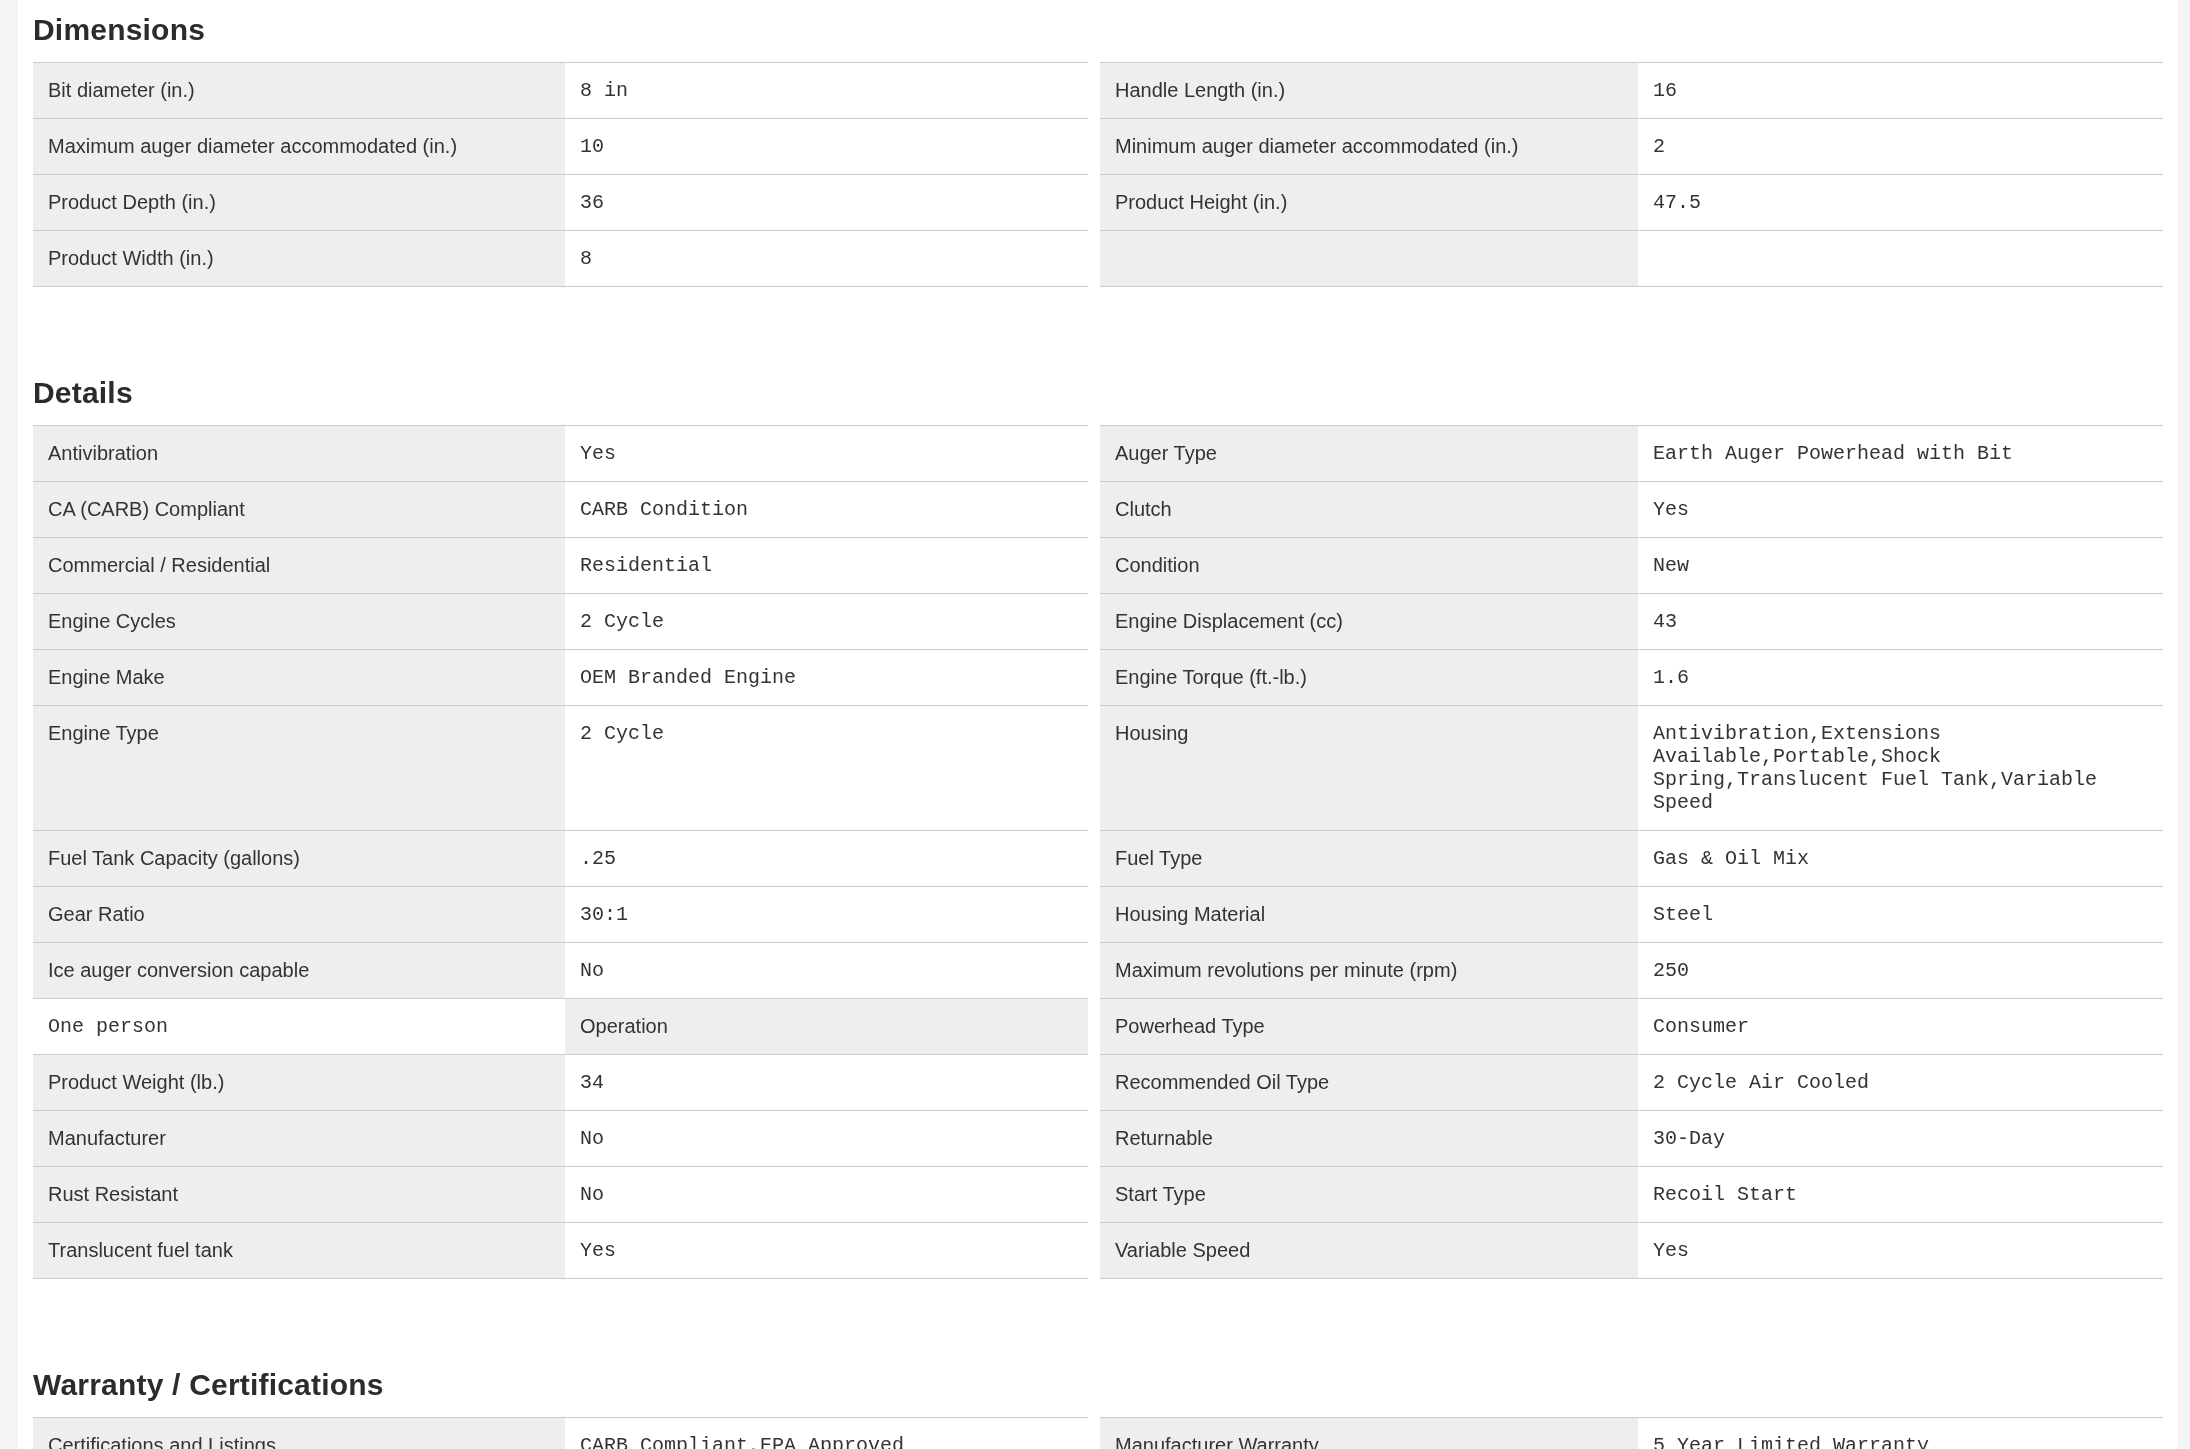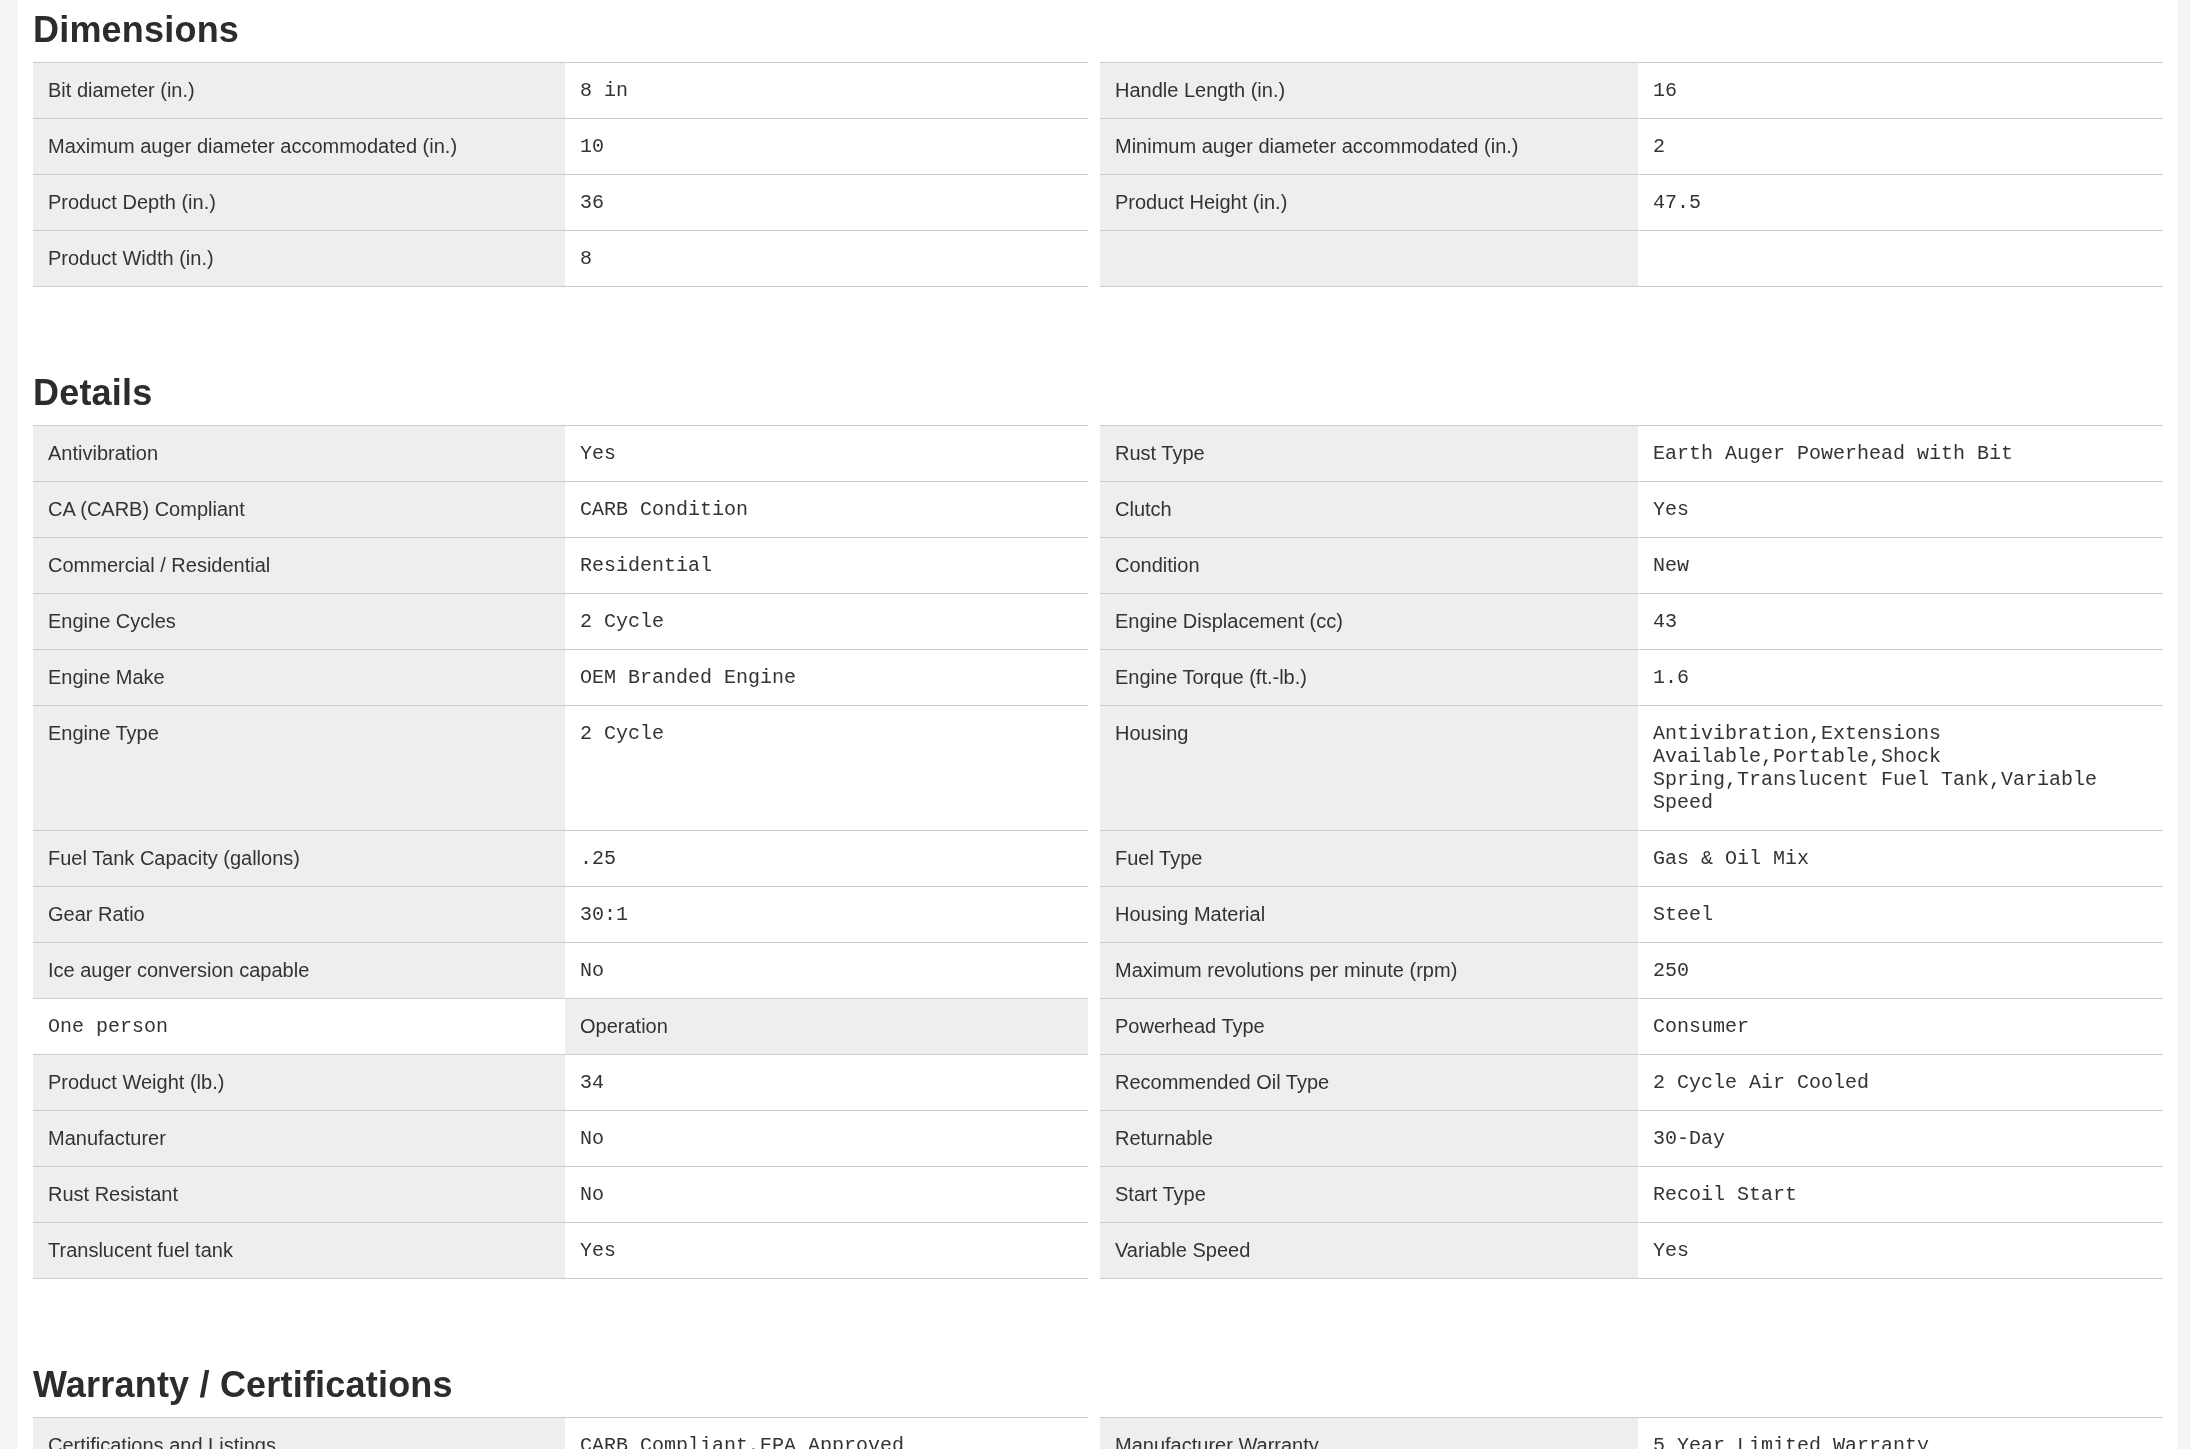--- a/index.html
+++ b/index.html
@@ -27,21 +27,21 @@
     margin-left: 18px;
     margin-right: 12px;
     min-height: 1449px;
     background: var(--card-bg);
     padding: 12px 15px 40px 15px;
   }
   section.spec-section { margin: 0; }
   section.spec-section + section.spec-section { margin-top: 88px; }
   h2.section-title {
     margin: 0 0 14px 0;
-    font-size: 36px;
+    font-size: 30px;
     line-height: 36px;
     font-weight: bold;
     color: var(--heading);
     letter-spacing: 0.2px;
   }
   .spec-table { width: 2130px; }
   .spec-row {
     display: grid;
     grid-template-columns: 532px 523px 12px 538px 525px;
   }
@@ -95,21 +95,21 @@
         </div>
       </div>
     </section>
     <section class="spec-section">
       <h2 class="section-title">Details</h2>
       <div class="spec-table">
         <div class="spec-row">
           <div class="cell label">Antivibration</div>
           <div class="cell value">Yes</div>
           <div class="colgap"></div>
-          <div class="cell label">Rust Type</div>
+          <div class="cell label">Auger Type</div>
           <div class="cell value">Earth Auger Powerhead with Bit</div>
         </div>
         <div class="spec-row">
           <div class="cell label">CA (CARB) Compliant</div>
           <div class="cell value">CARB Condition</div>
           <div class="colgap"></div>
           <div class="cell label">Clutch</div>
           <div class="cell value">Yes</div>
         </div>
         <div class="spec-row">

